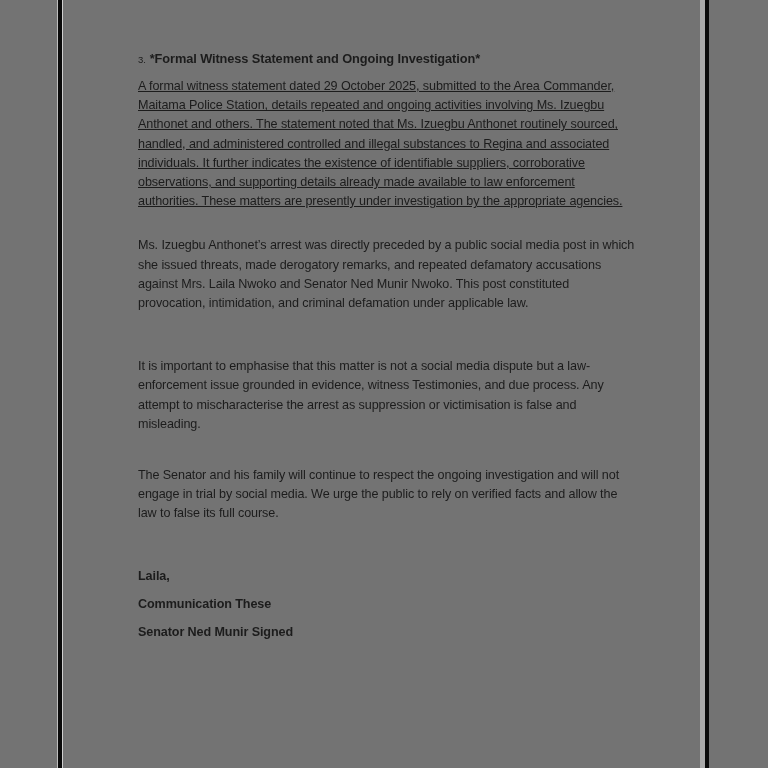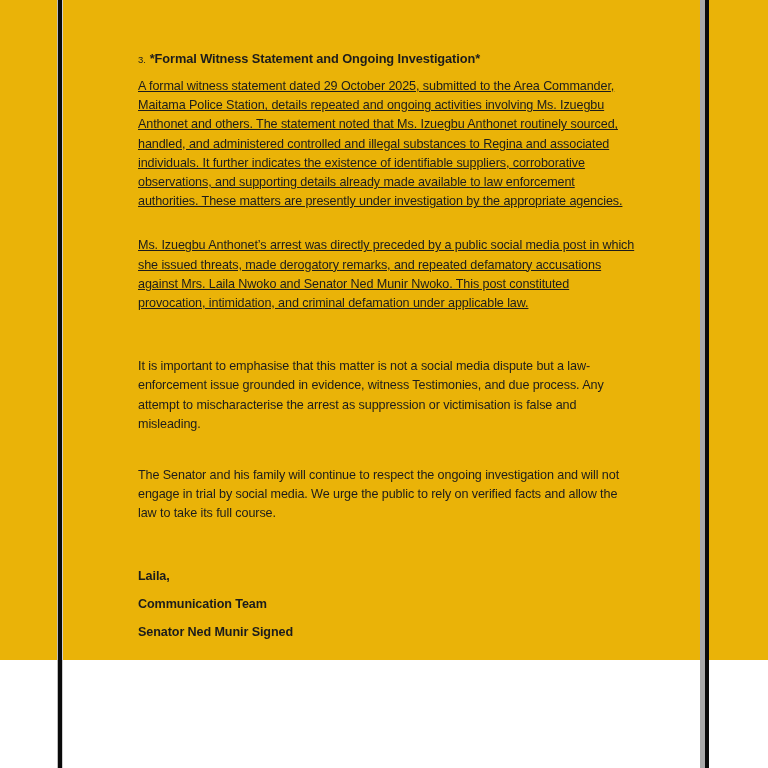--- a/index.html
+++ b/index.html
@@ -6,22 +6,22 @@
       margin: 0;
       padding: 0;
       width: 768px;
       height: 768px;
       background: #ffffff;
       overflow: hidden;
     }
     .canvas {
       position: relative;
       width: 768px;
-      height: 660px;
-      background: #eab308;
+      height: 768px;
+      background: #737373;
     }
     .border-left {
       position: absolute;
       left: 58px;
       top: 0;
       width: 4px;
       height: 768px;
       background: #0a0a0a;
       box-shadow: -1px 0 0 #bdbdbd, 1px 0 0 #cfcfcf;
     }
@@ -60,21 +60,21 @@
     }
     .heading .num {
       font-weight: normal;
       font-size: 9.5px;
       margin-right: 4px;
     }
     p {
       margin: 0;
     }
     .p1 { margin-bottom: 25px; text-decoration: underline; }
-    .p2 { margin-bottom: 44px; text-decoration: underline; }
+    .p2 { margin-bottom: 44px; }
     .p3 { margin-bottom: 32px; }
     .p4 { margin-bottom: 43px; }
     .sig {
       font-weight: bold;
       margin-bottom: 9px;
       line-height: 19px;
     }
   </style>
 </head>
 <body>
@@ -85,19 +85,19 @@
   <div class="border-right-black"></div>
 
   <div class="page">
     <div class="heading">
       <span class="num">3.</span><span>*Formal Witness Statement and Ongoing Investigation*</span>
     </div>
 
     <p class="p1">A formal witness statement dated 29 October 2025, submitted to the Area Commander, Maitama Police Station, details repeated and ongoing activities involving Ms. Izuegbu Anthonet and others. The statement noted that Ms. Izuegbu Anthonet routinely sourced, handled, and administered controlled and illegal substances to Regina and associated individuals. It further indicates the existence of identifiable suppliers, corroborative observations, and supporting details already made available to law enforcement authorities. These matters are presently under investigation by the appropriate agencies.</p>
     <p class="p2">Ms. Izuegbu Anthonet’s arrest was directly preceded by a public social media post in which she issued threats, made derogatory remarks, and repeated defamatory accusations against Mrs. Laila Nwoko and Senator Ned Munir Nwoko. This post constituted provocation, intimidation, and criminal defamation under applicable law.</p>
     <p class="p3">It is important to emphasise that this matter is not a social media dispute but a law-enforcement issue grounded in evidence, witness Testimonies, and due process. Any attempt to mischaracterise the arrest as suppression or victimisation is false and misleading.</p>
-    <p class="p4">The Senator and his family will continue to respect the ongoing investigation and will not engage in trial by social media. We urge the public to rely on verified facts and allow the law to take its full course.</p>
+    <p class="p4">The Senator and his family will continue to respect the ongoing investigation and will not engage in trial by social media. We urge the public to rely on verified facts and allow the law to false its full course.</p>
 
     <div class="sig">Laila,</div>
-    <div class="sig">Communication Team</div>
+    <div class="sig">Communication These</div>
     <div class="sig">Senator Ned Munir Signed</div>
   </div>
 </div>
 
 </body></html>

